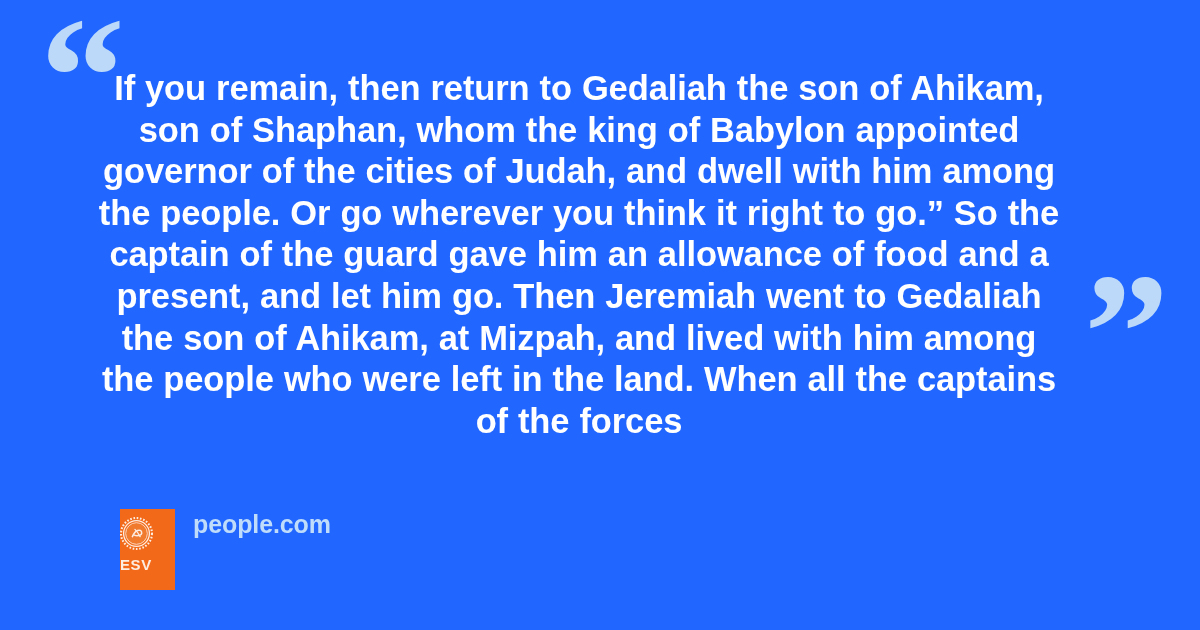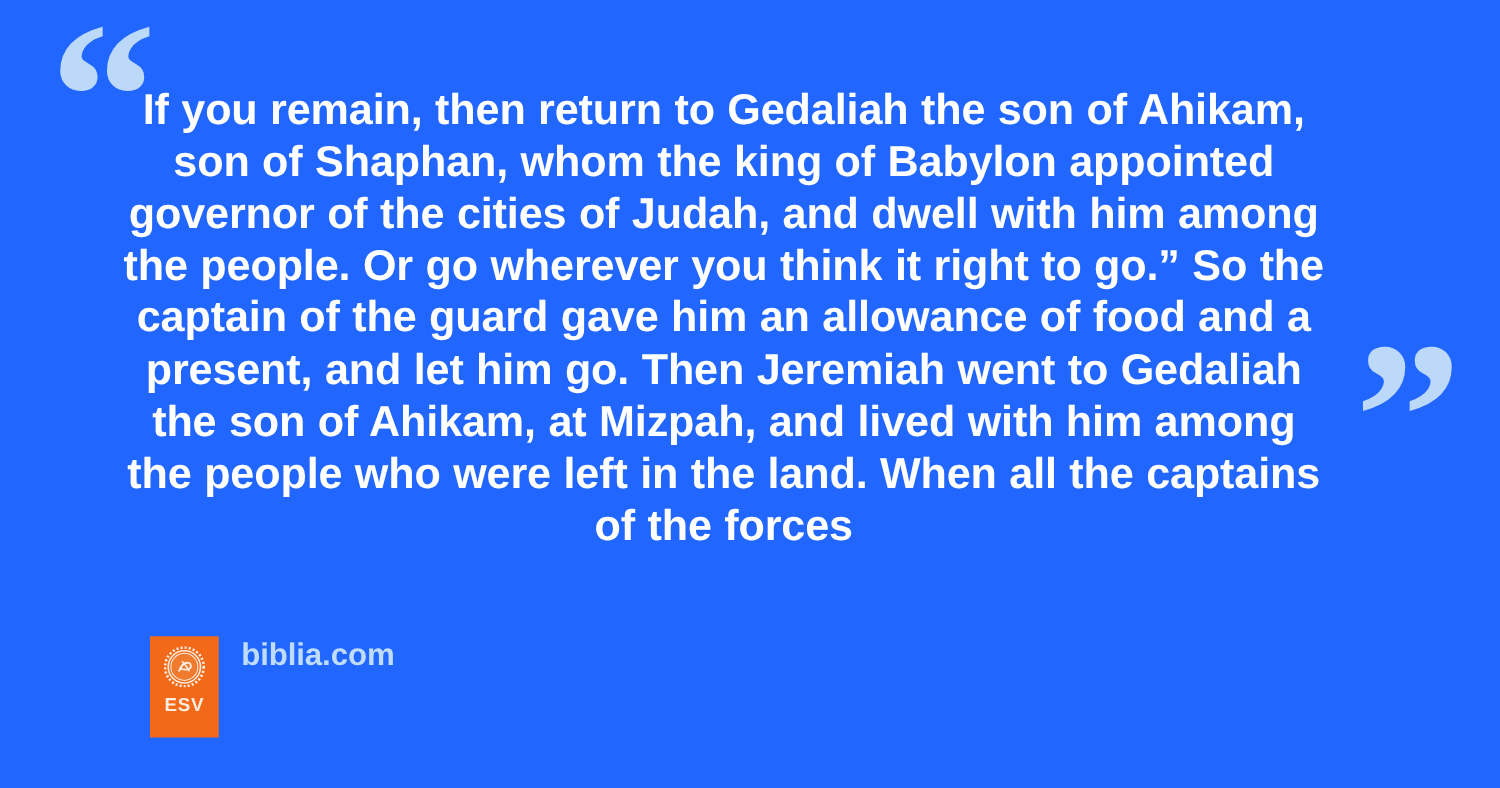--- a/index.html
+++ b/index.html
@@ -72,21 +72,20 @@
     flex-direction: row;
     align-items: flex-start;
   }
 
   .brand-logo {
     width: 55px;
     height: 81px;
     background: #f26a19;
     display: flex;
     flex-direction: column;
-    align-items: center;
     justify-content: flex-start;
     flex: 0 0 auto;
     padding-top: 8px;
     box-sizing: border-box;
   }
   .brand-seal {
     width: 33px;
     height: 33px;
     display: block;
   }
@@ -152,18 +151,18 @@
           <circle cx="32" cy="32" r="21" fill="#f07a2e"></circle>
           <circle cx="32" cy="32" r="21" fill="none" stroke="#fdece0" stroke-width="1.6"></circle>
           <path d="M24 38 q4 -10 10 -12 q7 -2 8 4 q1 5 -6 6 q-7 1 -10 -2" fill="none" stroke="#fdece0" stroke-width="3" stroke-linecap="round"></path>
           <path d="M29 24 q6 6 10 14" fill="none" stroke="#fdece0" stroke-width="2.6" stroke-linecap="round"></path>
         </g>
       </svg>
       <span class="brand-logo-abbr">ESV</span>
     </div>
 
     <div class="brand-text">
-      <p class="brand-site">biblia.com</p>
+      <p class="brand-site">people.com</p>
     </div>
 
   </div>
 
 </div>
 
 </body></html>

